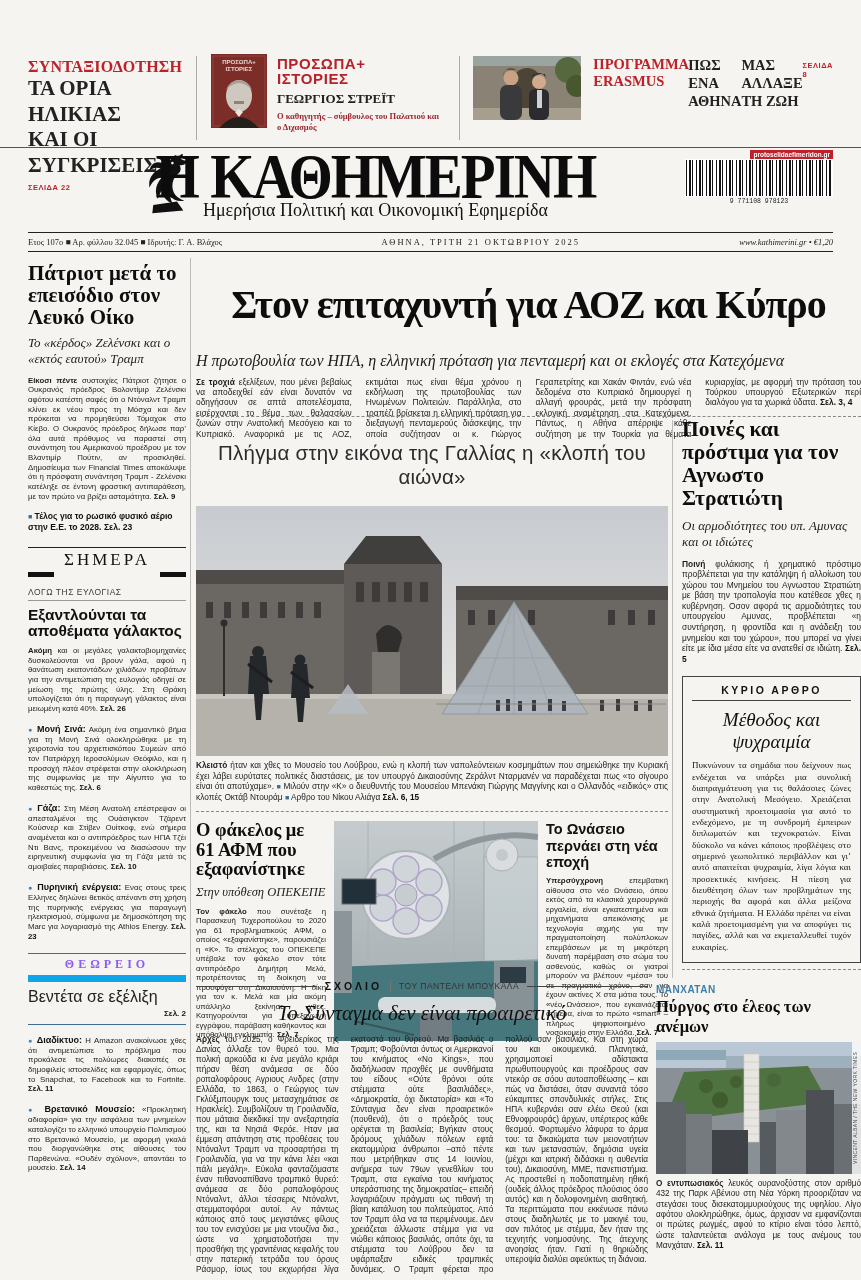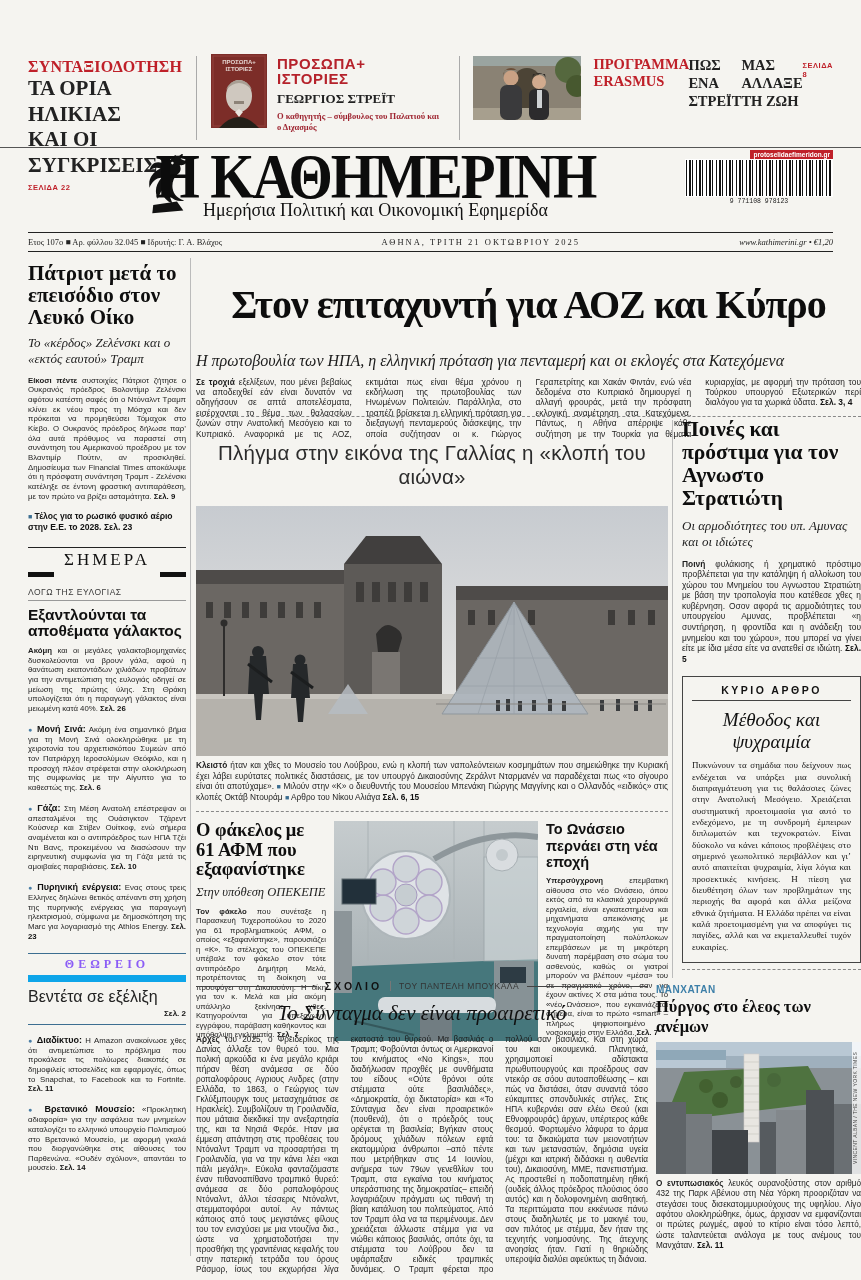--- a/index.html
+++ b/index.html
@@ -161,21 +161,21 @@
         <circle cx="38" cy="22" r="7.5" fill="#c9a184"></circle>
         <path d="M30 20 a8 8 0 0 1 16 0 l-2 -6 h-12z" fill="#6b4f3a"></path>
         <rect x="27" y="29" width="22" height="35" rx="7" fill="#3a3a3c"></rect>
         <circle cx="66" cy="26" r="7" fill="#d2ab8e"></circle>
         <path d="M59 24 a7 7 0 0 1 14 0 l-1 -6 h-12z" fill="#2f2a26"></path>
         <rect x="56" y="33" width="20" height="31" rx="6" fill="#2c2b2d"></rect>
         <rect x="64" y="34" width="5" height="18" fill="#cfd2d4"></rect>
       </svg>
       <div class="pr-text">
         <span class="pr-kick">ΠΡΟΓΡΑΜΜΑ ERASMUS</span>
-        <span class="pr-ln">ΠΩΣ ΕΝΑ ΣΤΡΕΪΤ</span>
+        <span class="pr-ln">ΠΩΣ ΕΝΑ ΑΘΗΝΑ</span>
         <span class="pr-ln">ΜΑΣ ΑΛΛΑΞΕ ΤΗ ΖΩΗ</span>
         <span class="pg">ΣΕΛΙΔΑ 8</span>
       </div>
     </div>
   </div>
   <div class="toprule"></div>
 
   <div class="masthead">
     <svg class="griffin" viewBox="0 0 60 68">
       <path d="M34 7c-3-5-10-6-14-2 3 0 6 2 6 5-7-3-13 1-14 8 4-3 8-4 12-2-9 4-14 12-12 21 2-6 7-11 13-11-6 7-8 15-4 23l4-9c1 7 6 12 12 14l-3-8c4 4 10 7 16 5-9-3-13-9-13-16 0-5 2-10 6-13 3-2 4-6 2-10 4 1 8-1 9-6-3 2-6 1-8-1 2-1 3-4 2-6-2 3-6 4-8 2z" fill="#111"></path>

